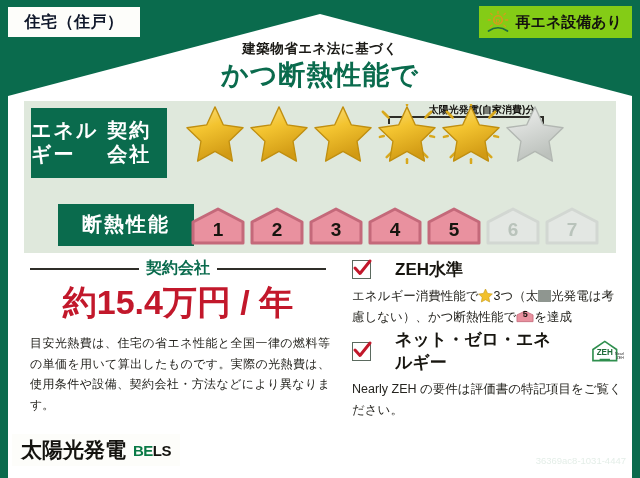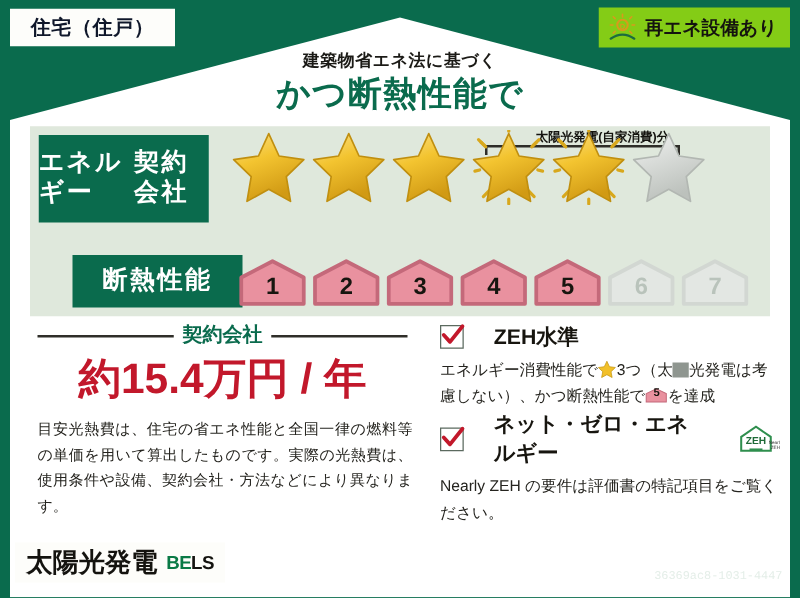--- a/index.html
+++ b/index.html
@@ -131,21 +131,21 @@
     position:absolute;left:345px;bottom:18px;
     font-size:14px;font-weight:bold;color:#ffffff;
   }
   .foot-date{
     position:absolute;right:14px;bottom:27px;
     font-size:15px;font-weight:bold;color:#ffffff;text-align:right;
   }
   .foot-id{
     position:absolute;right:14px;bottom:12px;
     font-size:9.5px;color:#e4eee8;text-align:center;
-    font-family:Liberation Mono, monospace;
+    font-family:Liberation Sans, sans-serif;
   }
 </style>
 </head>
 <body>
 
 <div id="label">
 
   <div class="roofwrap">
     <svg width="640" height="478" viewBox="0 0 640 478">
       <polygon points="8,478 8,96 320,14 632,96 632,478" fill="#ffffff"></polygon>

